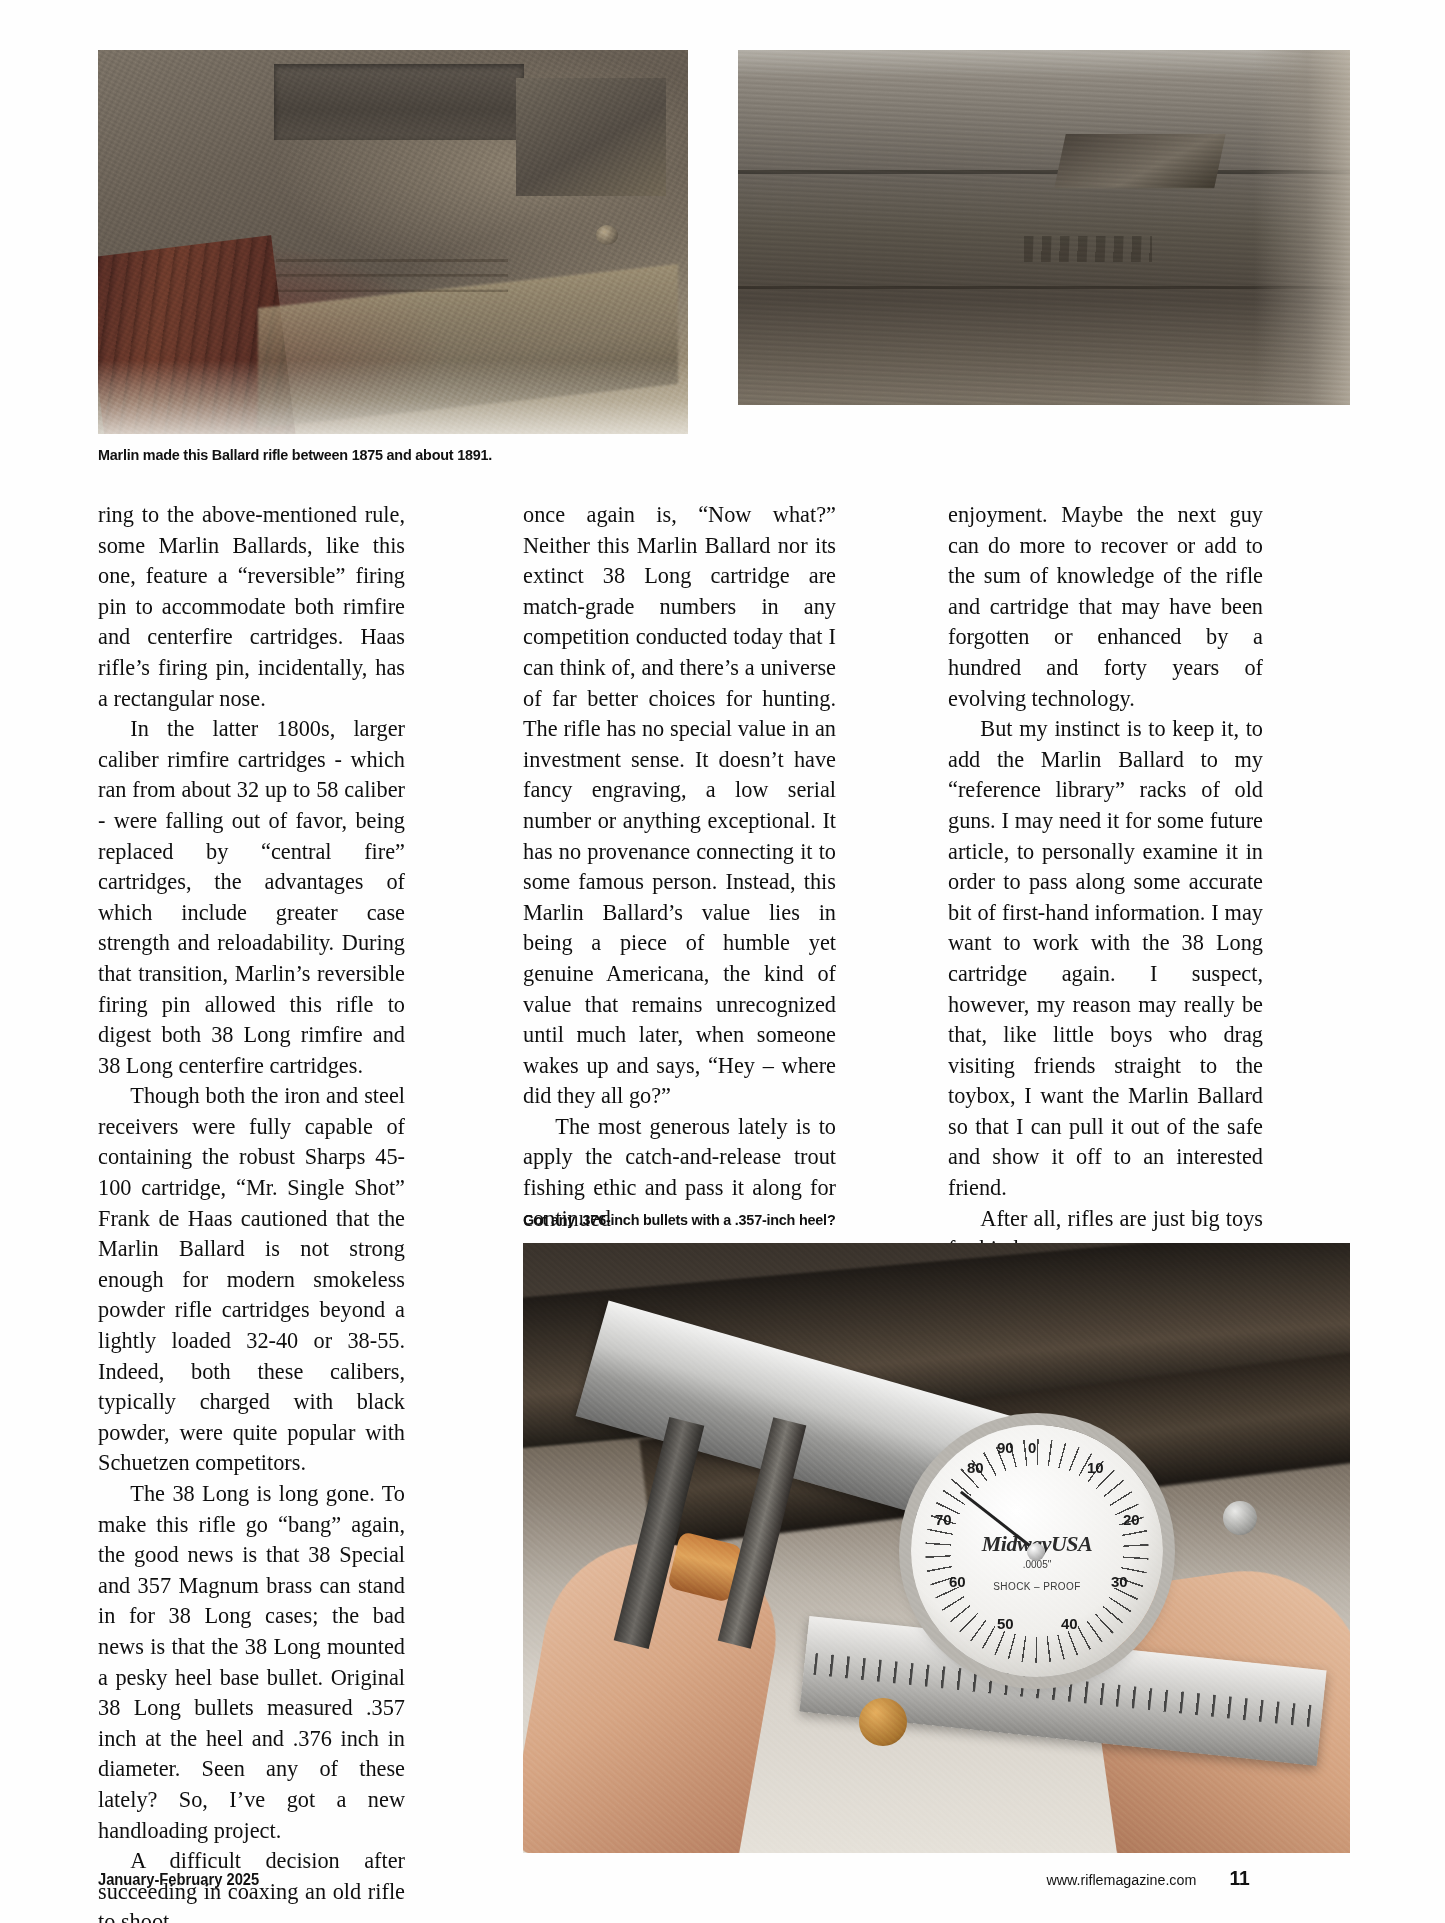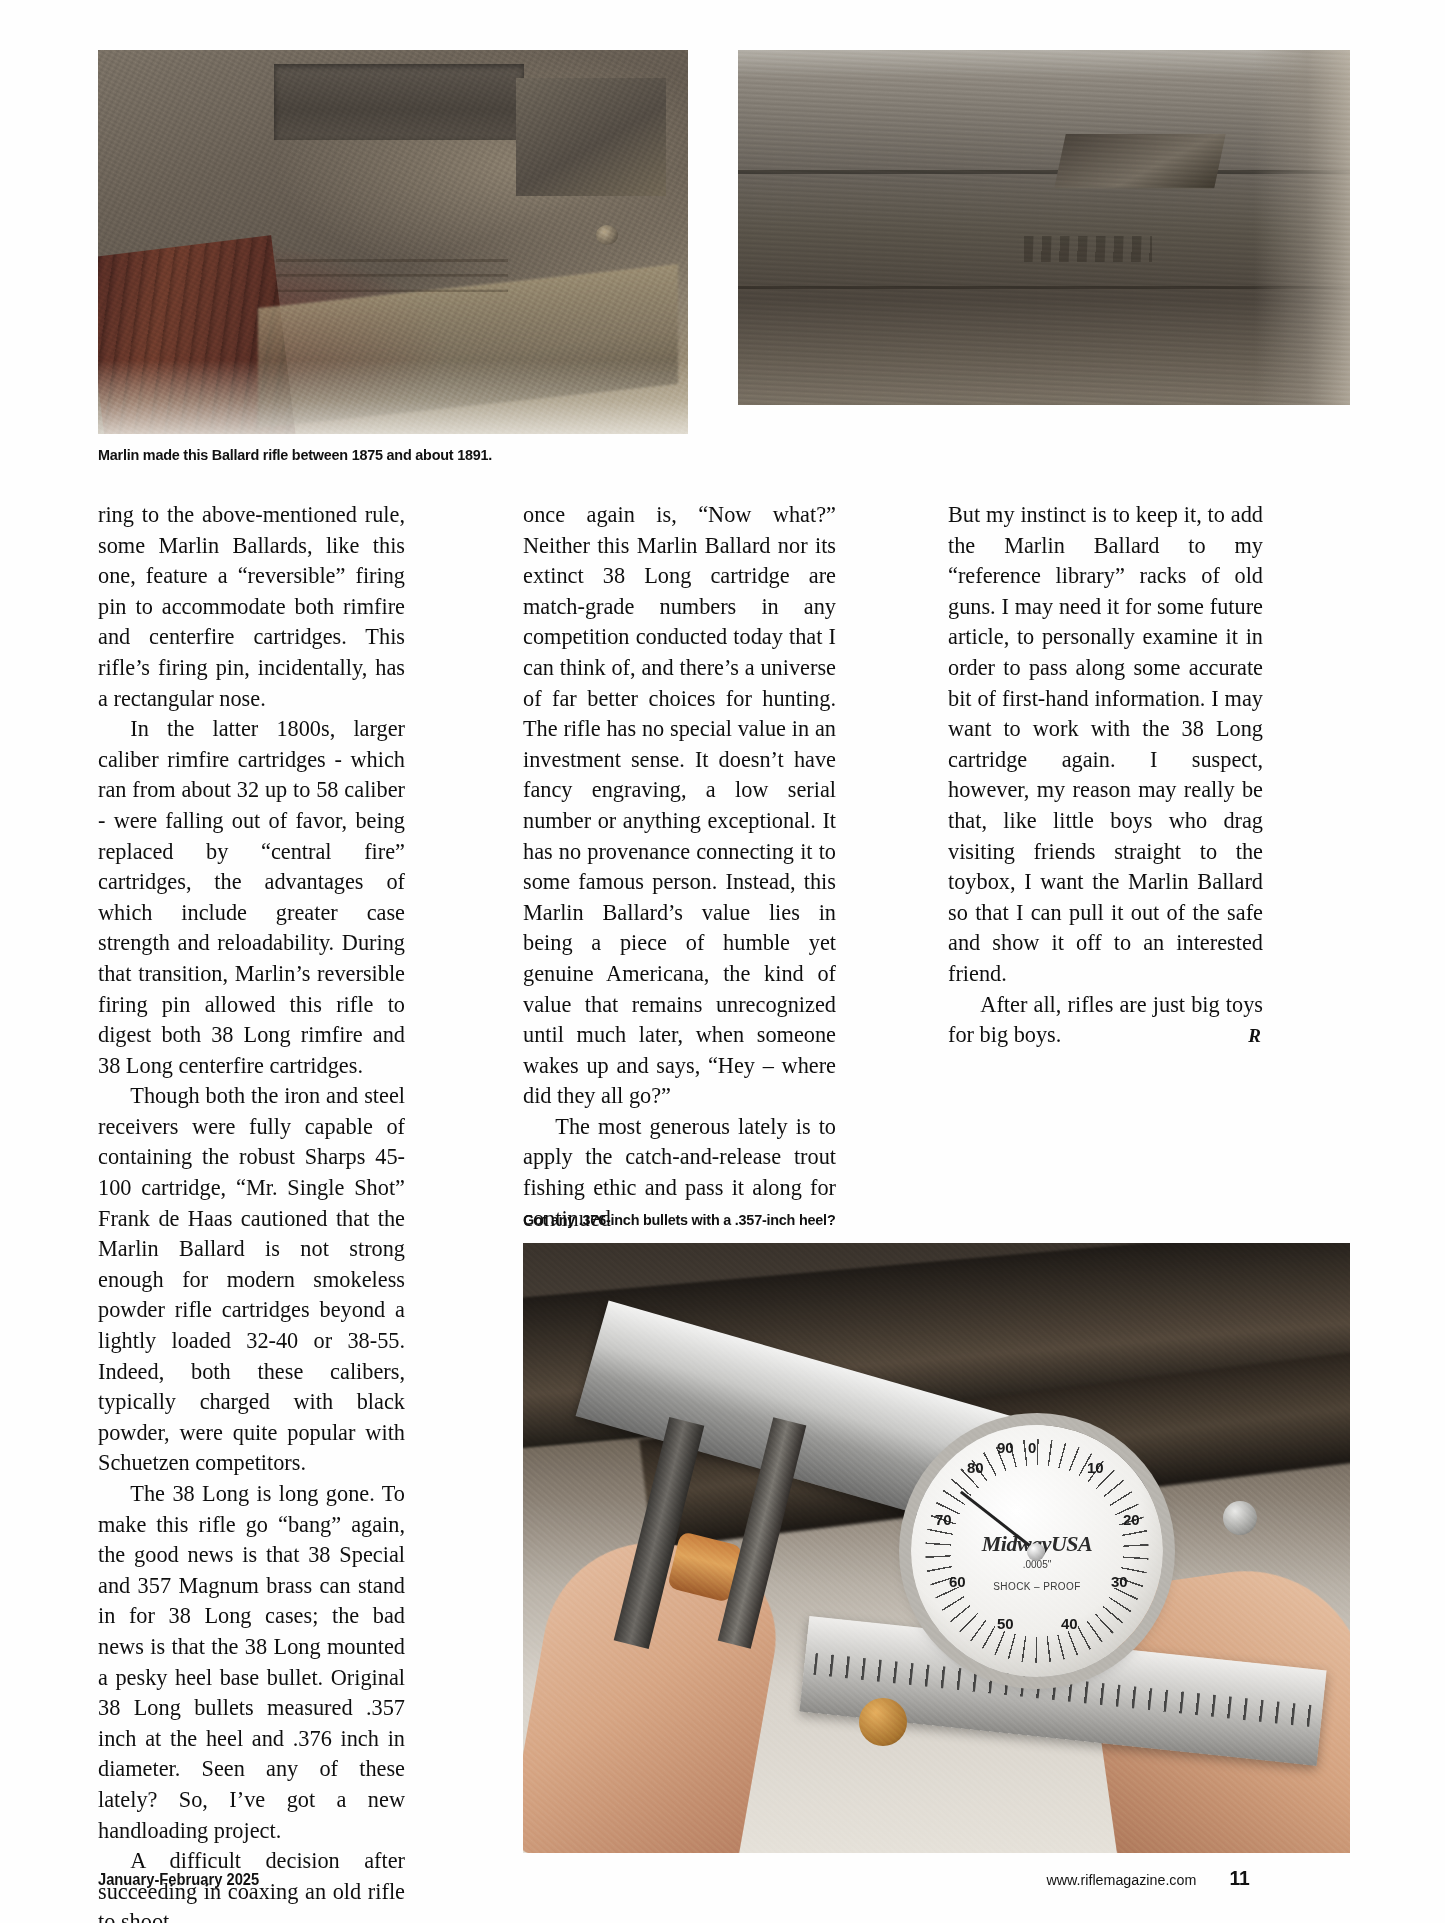--- a/index.html
+++ b/index.html
@@ -471,33 +471,34 @@
       <div class="pb-stamp"></div>
       <div class="pb-right"></div>
       <div class="pb-grain"></div>
     </div>
   </div>
 
   <div class="caption cap-a">Marlin made this Ballard rifle between 1875 and about 1891.</div>
 
 
   <div class="col col-1">
-    <p>ring to the above-mentioned rule, some Marlin Ballards, like this one, feature a “reversible” firing pin to accommodate both rimfire and centerfire cartridges. This rifle’s firing pin, incidentally, has a rectangular nose.</p>
+    <p>ring to the above-mentioned rule, some Marlin Ballards, like this one, feature a “reversible” firing pin to accommodate both rimfire and centerfire cartridges. Haas rifle’s firing pin, incidentally, has a rectangular nose.</p>
     <p>In the latter 1800s, larger caliber rimfire cartridges - which ran from about 32 up to 58 caliber - were falling out of favor, being replaced by “central fire” cartridges, the advantages of which include greater case strength and reloadability. During that transition, Marlin’s reversible firing pin allowed this rifle to digest both 38 Long rimfire and 38 Long centerfire cartridges.</p>
     <p>Though both the iron and steel receivers were fully capable of containing the robust Sharps 45-100 cartridge, “Mr. Single Shot” Frank de Haas cautioned that the Marlin Ballard is not strong enough for modern smokeless powder rifle cartridges beyond a lightly loaded 32-40 or 38-55. Indeed, both these calibers, typically charged with black powder, were quite popular with Schuetzen competitors.</p>
     <p>The 38 Long is long gone. To make this rifle go “bang” again, the good news is that 38 Special and 357 Magnum brass can stand in for 38 Long cases; the bad news is that the 38 Long mounted a pesky heel base bullet. Original 38 Long bullets measured .357 inch at the heel and .376 inch in diameter. Seen any of these lately? So, I’ve got a new handloading project.</p>
     <p>A difficult decision after succeeding in coaxing an old rifle to shoot</p>
   </div>
 
   <div class="col col-2">
     <p>once again is, “Now what?” Neither this Marlin Ballard nor its extinct 38 Long cartridge are match-grade numbers in any competition conducted today that I can think of, and there’s a universe of far better choices for hunting. The rifle has no special value in an investment sense. It doesn’t have fancy engraving, a low serial number or anything exceptional. It has no provenance connecting it to some famous person. Instead, this Marlin Ballard’s value lies in being a piece of humble yet genuine Americana, the kind of value that remains unrecognized until much later, when someone wakes up and says, “Hey – where did they all go?”</p>
     <p>The most generous lately is to apply the catch-and-release trout fishing ethic and pass it along for continued</p>
   </div>
 
   <div class="col col-3">
+    <p>enjoyment. Maybe the next guy can do more to recover or add to the sum of knowledge of the rifle and cartridge that may have been forgotten or enhanced by a hundred and forty years of evolving technology.</p>
     <p>But my instinct is to keep it, to add the Marlin Ballard to my “reference library” racks of old guns. I may need it for some future article, to personally examine it in order to pass along some accurate bit of first-hand information. I may want to work with the 38 Long cartridge again. I suspect, however, my reason may really be that, like little boys who drag visiting friends straight to the toybox, I want the Marlin Ballard so that I can pull it out of the safe and show it off to an interested friend.</p>
     <p>After all, rifles are just big toys for big boys.</p>
     <div class="end-line">
       <span class="endmark">R</span>
     </div>
   </div>
 
   <div class="caption cap-c">Got any .376-inch bullets with a .357-inch heel?</div>
 
   <div class="photo photo-c">

